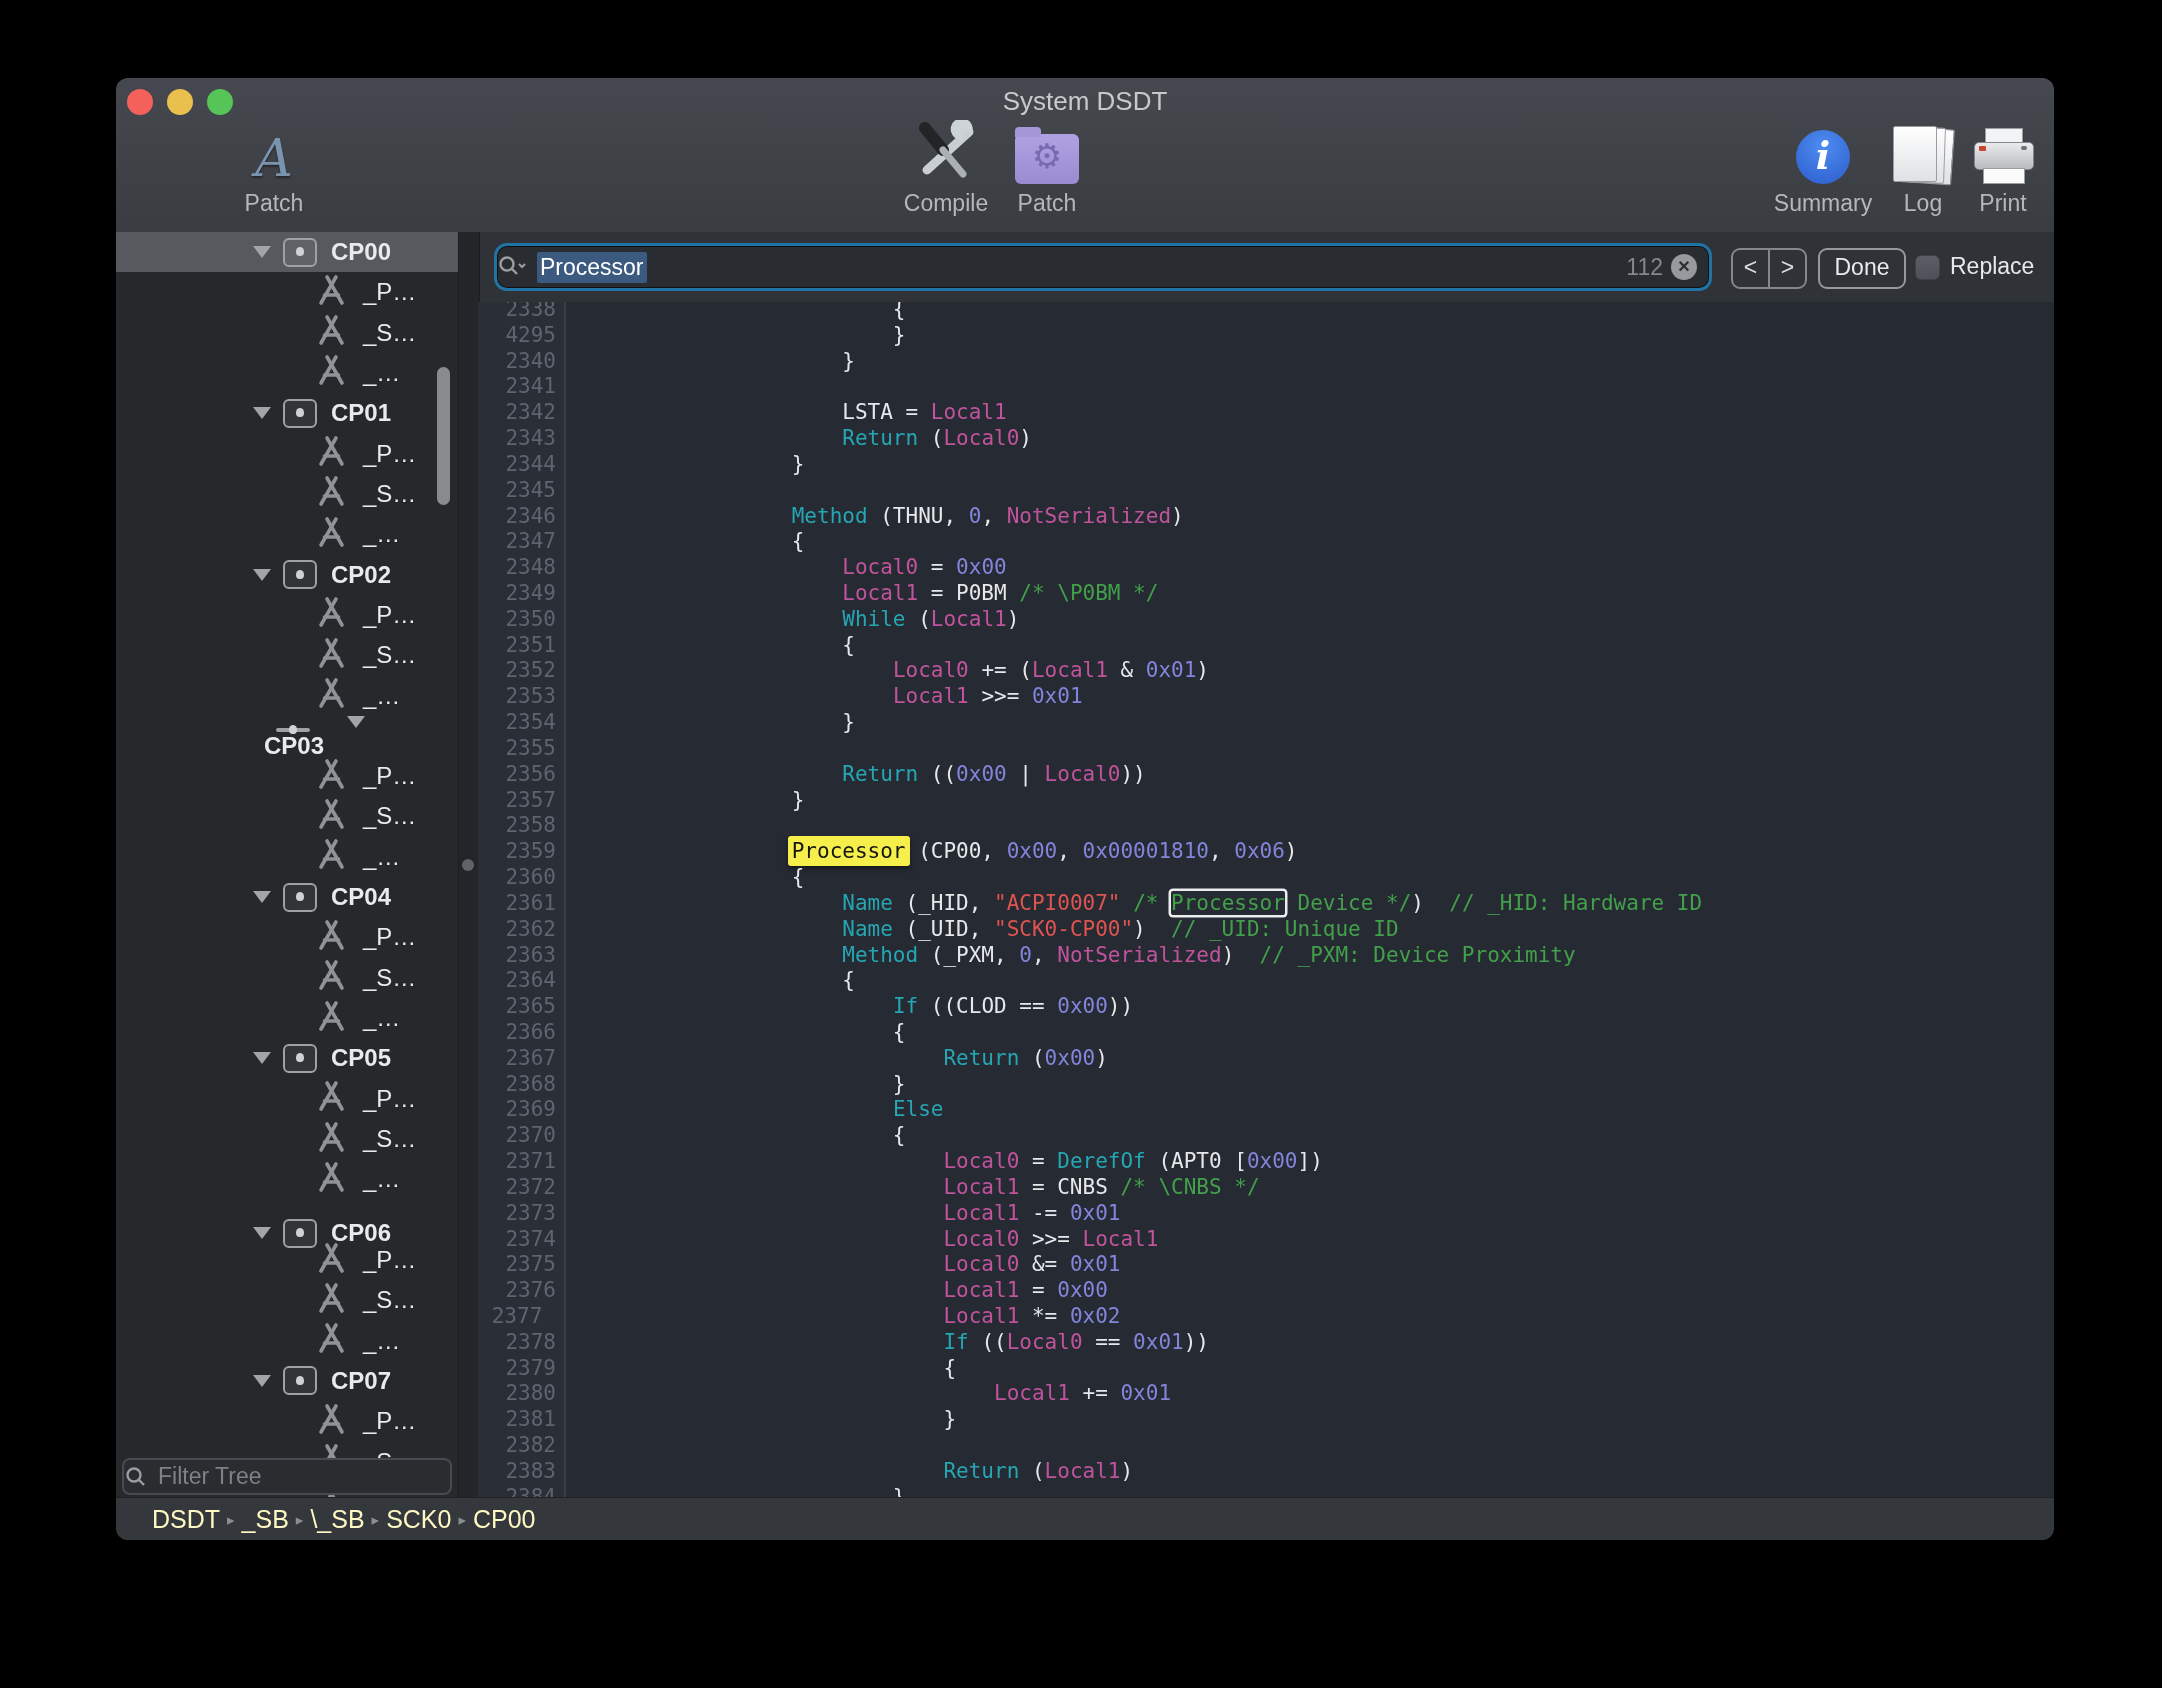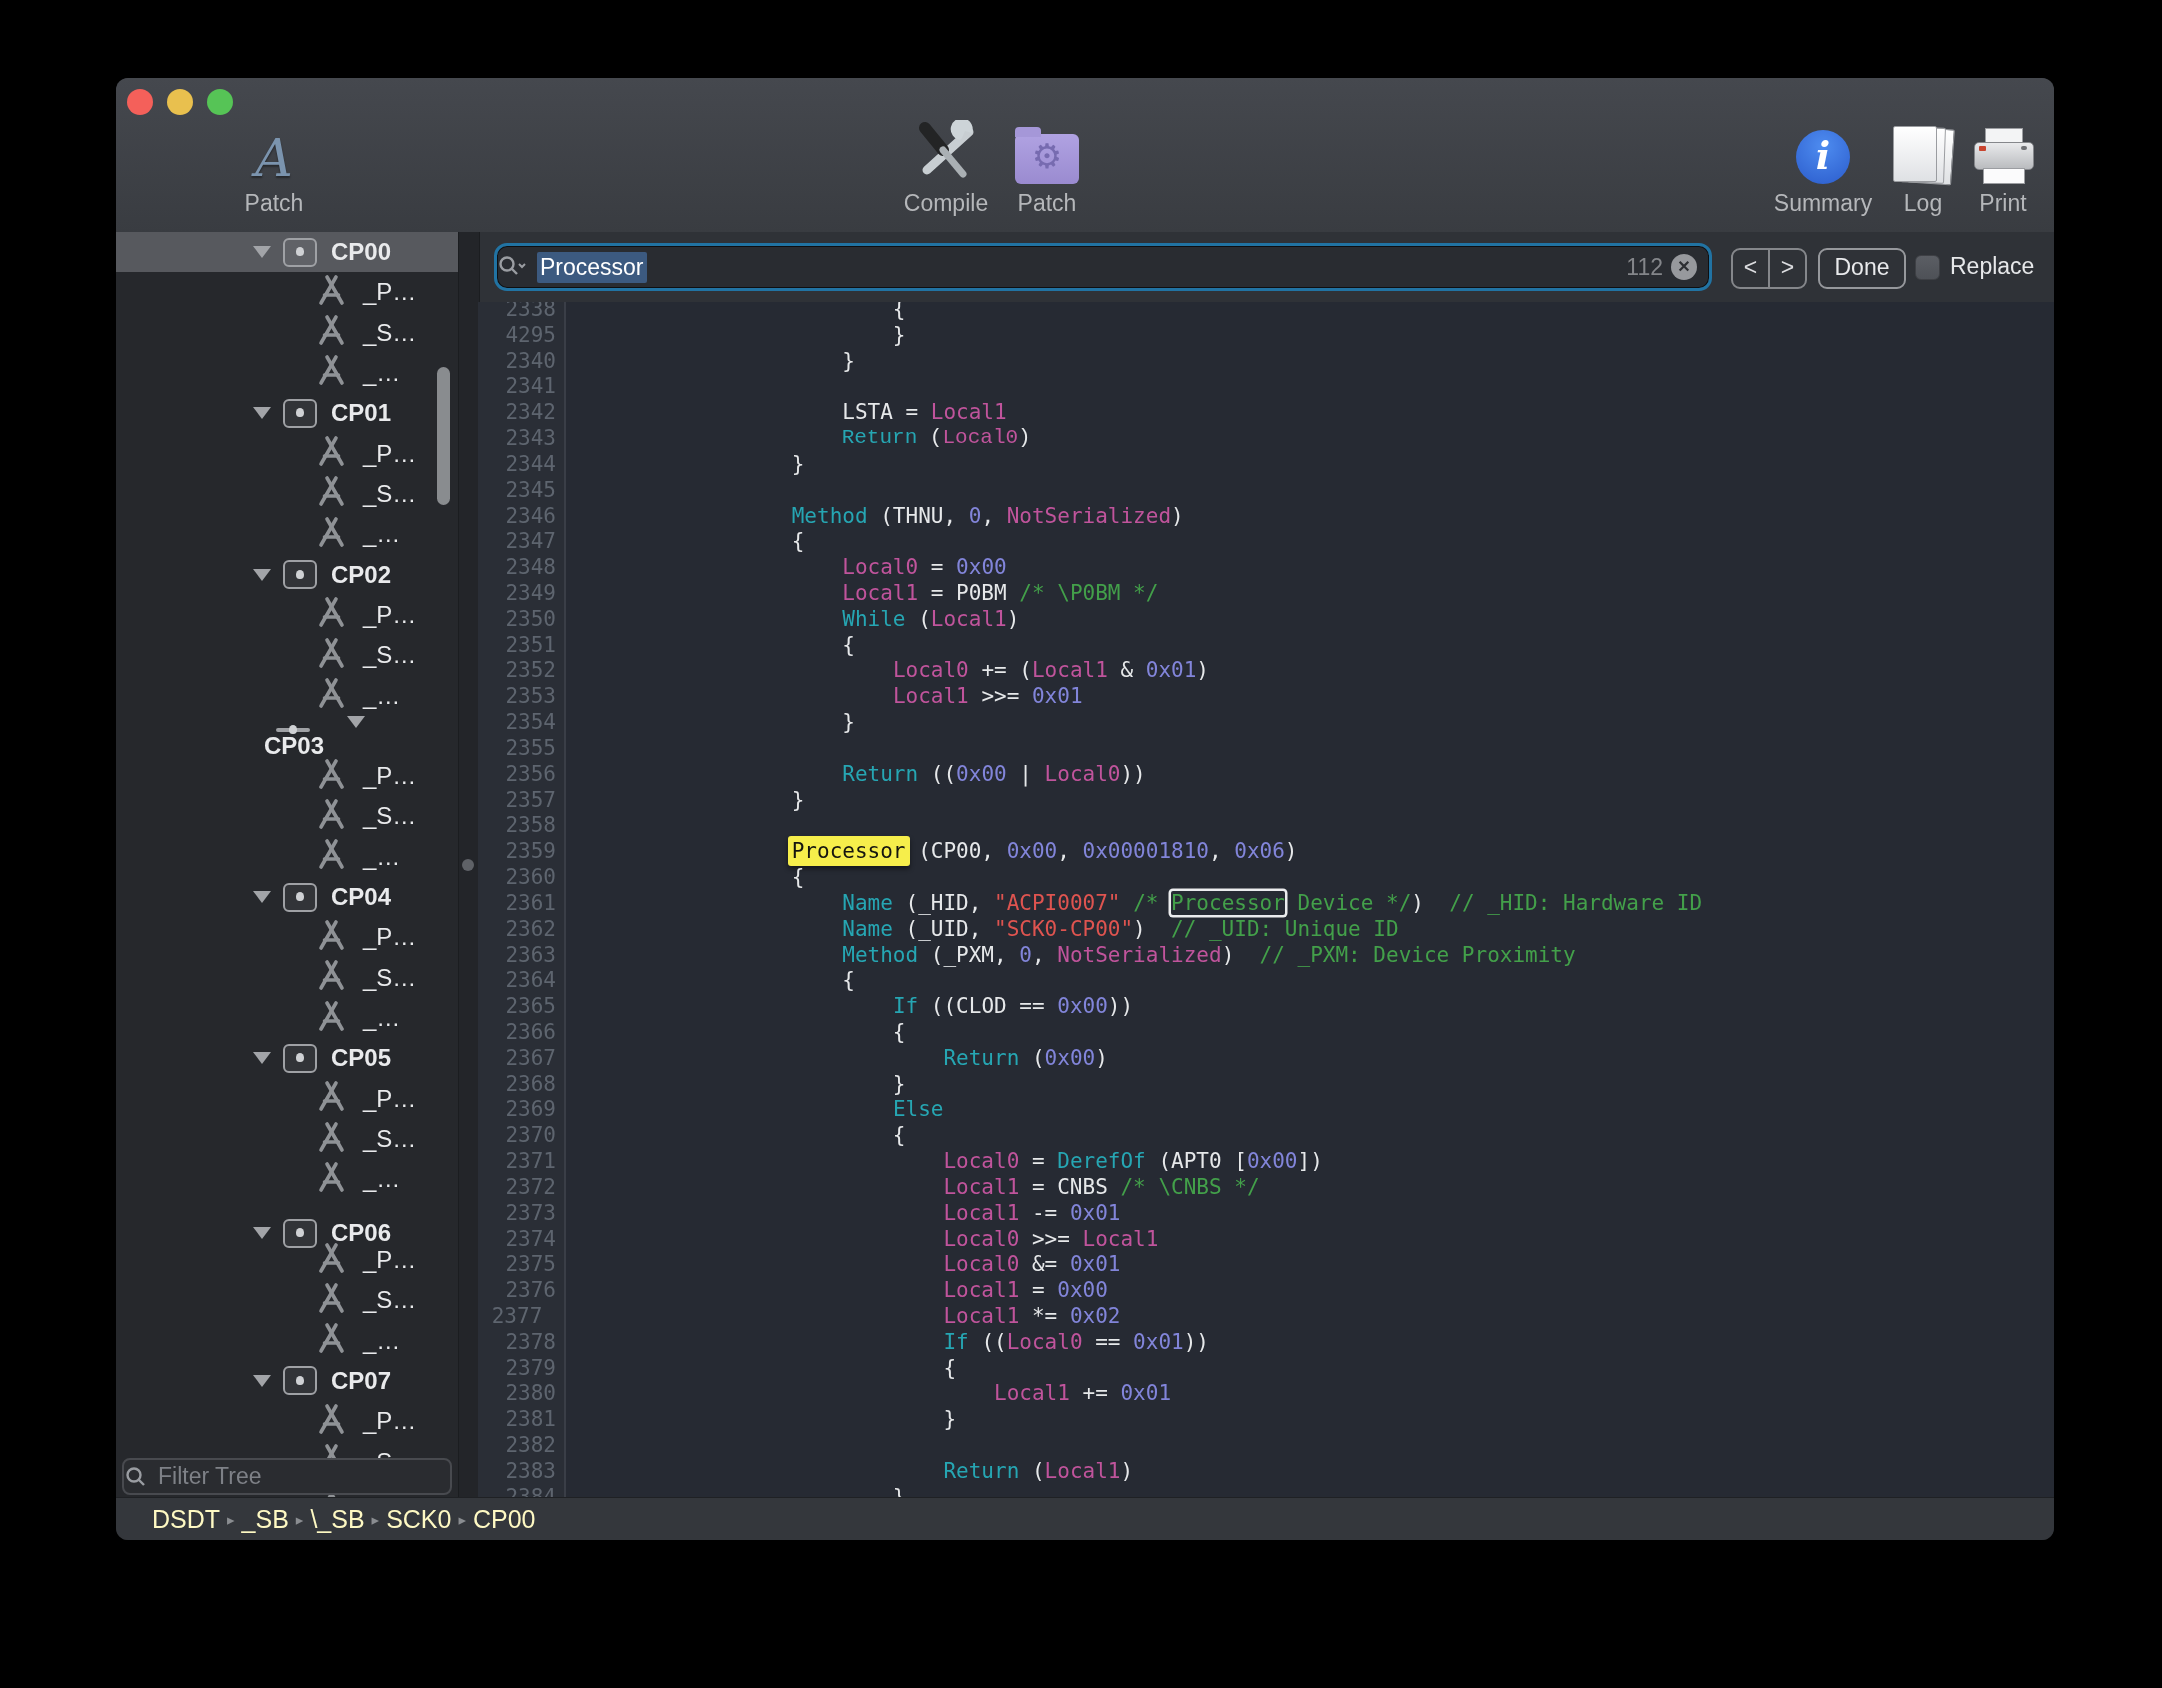--- a/index.html
+++ b/index.html
@@ -110,20 +110,21 @@
 </head>
 <body>
 
 <div id="stage">
   <div id="window">
 
     <div id="chrome">
       <div class="tl" id="tl-close"></div>
       <div class="tl" id="tl-min"></div>
       <div class="tl" id="tl-zoom"></div>
+      <div id="win-title">System DSDT</div>
 
       <div class="tb-item" style="left:93px;">
         <div class="tb-icon">
             <span class="fonts-a">A</span>
           </div>
         <div>Patch</div>
       </div>
 
       <div class="tb-item" style="left:765px;">
         <div class="tb-icon">
@@ -544,21 +545,21 @@
           <div class="lnum" style="top: 1130.08px;">2382</div>
           <div class="lnum" style="top: 1155.9px;">2383</div>
           <div class="lnum" style="top: 1181.72px;">2384</div>
         </div>
       <div id="code-lines">
           <div class="cline" style="top: -6px;"><span class="tw">                    {</span></div>
           <div class="cline" style="top: 19.82px;"><span class="tw">                    }</span></div>
           <div class="cline" style="top: 45.64px;"><span class="tw">                }</span></div>
           <div class="cline" style="top: 71.46px;"></div>
           <div class="cline" style="top: 97.28px;"><span class="tw">                LSTA = </span><span class="tv">Local1</span></div>
-          <div class="cline" style="top: 123.1px; font-family: Liberation Mono, monospace;"><span class="tw">                </span><span class="tk">Return</span><span class="tw"> (</span><span class="tv">Local0</span><span class="tw">)</span></div>
+          <div class="cline" style="top: 123.1px;"><span class="tw">                </span><span class="tk">Return</span><span class="tw"> (</span><span class="tv">Local0</span><span class="tw">)</span></div>
           <div class="cline" style="top: 148.92px;"><span class="tw">            }</span></div>
           <div class="cline" style="top: 174.74px;"></div>
           <div class="cline" style="top: 200.56px;"><span class="tw">            </span><span class="tk">Method</span><span class="tw"> (THNU, </span><span class="tn">0</span><span class="tw">, </span><span class="tv">NotSerialized</span><span class="tw">)</span></div>
           <div class="cline" style="top: 226.38px;"><span class="tw">            {</span></div>
           <div class="cline" style="top: 252.2px;"><span class="tw">                </span><span class="tv">Local0</span><span class="tw"> = </span><span class="tn">0x00</span></div>
           <div class="cline" style="top: 278.02px;"><span class="tw">                </span><span class="tv">Local1</span><span class="tw"> = P0BM </span><span class="tc">/* \P0BM */</span></div>
           <div class="cline" style="top: 303.84px;"><span class="tw">                </span><span class="tk">While</span><span class="tw"> (</span><span class="tv">Local1</span><span class="tw">)</span></div>
           <div class="cline" style="top: 329.66px;"><span class="tw">                {</span></div>
           <div class="cline" style="top: 355.48px;"><span class="tw">                    </span><span class="tv">Local0</span><span class="tw"> += (</span><span class="tv">Local1</span><span class="tw"> &amp; </span><span class="tn">0x01</span><span class="tw">)</span></div>
           <div class="cline" style="top: 381.3px;"><span class="tw">                    </span><span class="tv">Local1</span><span class="tw"> &gt;&gt;= </span><span class="tn">0x01</span></div>

